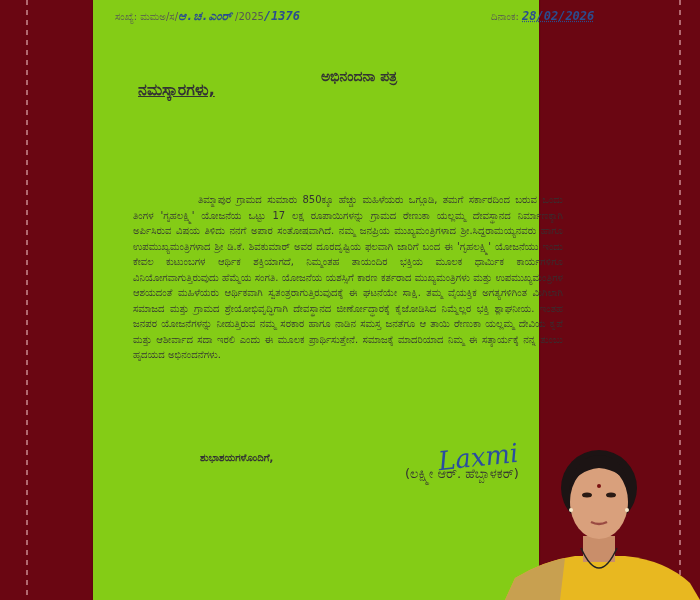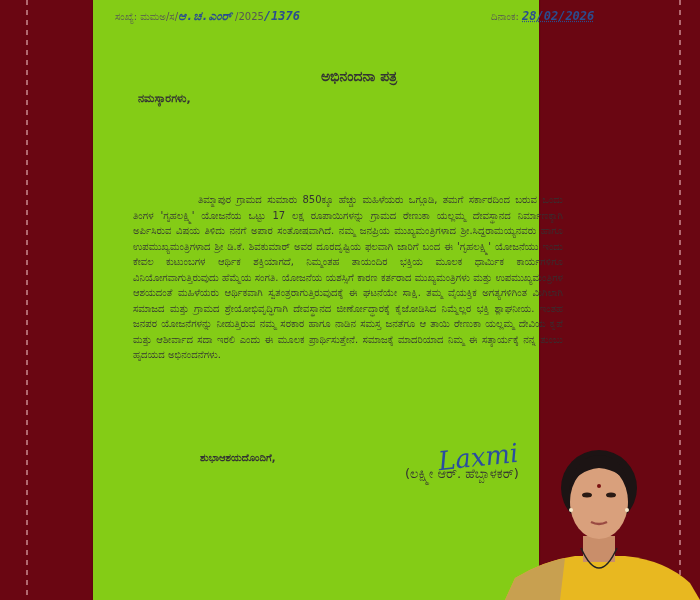--- a/index.html
+++ b/index.html
@@ -23,21 +23,21 @@
   }
   .hdr { position: absolute; top: 9px; font-size: 10px; color: #555; white-space: nowrap; }
   .hdr.ref { left: 22px; }
   .hdr.date { left: 368px; margin-left: 30px; }
   .hand { color: #2a4d8f; font-style: italic; font-weight: bold; font-size: 12px; font-family: "DejaVu Sans Mono", monospace; }
   .date .hand { text-decoration: underline dotted #2a4d8f; }
   .title {
     position: absolute; top: 68px; left: 9px; width: 514px; text-align: center;
     font-size: 14px; font-weight: bold; color: #333;
   }
-  .greet { position: absolute; top: 92px; left: 45px; font-size: 11px; font-weight: bold; color: #333; }
+  .greet { position: absolute; top: 80px; left: 45px; font-size: 16px; font-weight: bold; color: #333; text-decoration: underline; }
   .body-text {
     position: absolute; left: 40px; width: 430px;
     font-size: 10px; line-height: 15.5px; color: #333; text-align: justify;
   }
   .para1 { top: 130px; text-indent: 65px; }
   .para2 { top: 192px; text-indent: 65px; }
   .closing { position: absolute; top: 452px; left: 107px; font-size: 10px; font-weight: bold; color: #333; }
   .signature {
     position: absolute; top: 442px; left: 345px; font-size: 26px; color: #2a4da0;
     font-family: "DejaVu Serif", serif; font-style: italic; transform: rotate(-6deg);
@@ -59,21 +59,21 @@
   <div class="hdr date">
     <span>ದಿನಾಂಕ:</span>
     <span class="hand">28/02/2026</span>
   </div>
 
   <div class="title">ಅಭಿನಂದನಾ ಪತ್ರ</div>
   <div class="greet">ನಮಸ್ಕಾರಗಳು,</div>
 
   <p class="body-text para2">ತಿಮ್ಮಾಪುರ ಗ್ರಾಮದ ಸುಮಾರು 850ಕ್ಕೂ ಹೆಚ್ಚು ಮಹಿಳೆಯರು ಒಗ್ಗೂಡಿ, ತಮಗೆ ಸರ್ಕಾರದಿಂದ ಬರುವ ಒಂದು ತಿಂಗಳ 'ಗೃಹಲಕ್ಷ್ಮಿ' ಯೋಜನೆಯ ಒಟ್ಟು 17 ಲಕ್ಷ ರೂಪಾಯಿಗಳನ್ನು ಗ್ರಾಮದ ರೇಣುಕಾ ಯಲ್ಲಮ್ಮ ದೇವಸ್ಥಾನದ ನಿರ್ಮಾಣಕ್ಕಾಗಿ ಅರ್ಪಿಸಿರುವ ವಿಷಯ ತಿಳಿದು ನನಗೆ ಅಪಾರ ಸಂತೋಷವಾಗಿದೆ. ನಮ್ಮ ಜನಪ್ರಿಯ ಮುಖ್ಯಮಂತ್ರಿಗಳಾದ ಶ್ರೀ.ಸಿದ್ದರಾಮಯ್ಯನವರು ಹಾಗೂ ಉಪಮುಖ್ಯಮಂತ್ರಿಗಳಾದ ಶ್ರೀ ಡಿ.ಕೆ. ಶಿವಕುಮಾರ್ ಅವರ ದೂರದೃಷ್ಟಿಯ ಫಲವಾಗಿ ಜಾರಿಗೆ ಬಂದ ಈ 'ಗೃಹಲಕ್ಷ್ಮಿ' ಯೋಜನೆಯು ಇಂದು ಕೇವಲ ಕುಟುಂಬಗಳ ಆರ್ಥಿಕ ಶಕ್ತಿಯಾಗದೆ, ನಿಮ್ಮಂತಹ ತಾಯಂದಿರ ಭಕ್ತಿಯ ಮೂಲಕ ಧಾರ್ಮಿಕ ಕಾರ್ಯಗಳಿಗೂ ವಿನಿಯೋಗವಾಗುತ್ತಿರುವುದು ಹೆಮ್ಮೆಯ ಸಂಗತಿ. ಯೋಜನೆಯ ಯಶಸ್ಸಿಗೆ ಕಾರಣ ಕರ್ತರಾದ ಮುಖ್ಯಮಂತ್ರಿಗಳು ಮತ್ತು ಉಪಮುಖ್ಯಮಂತ್ರಿಗಳ ಆಶಯದಂತೆ ಮಹಿಳೆಯರು ಆರ್ಥಿಕವಾಗಿ ಸ್ವತಂತ್ರರಾಗುತ್ತಿರುವುದಕ್ಕೆ ಈ ಘಟನೆಯೇ ಸಾಕ್ಷಿ. ತಮ್ಮ ವೈಯಕ್ತಿಕ ಅಗತ್ಯಗಳಿಗಿಂತ ಮಿಗಿಲಾಗಿ ಸಮಾಜದ ಮತ್ತು ಗ್ರಾಮದ ಶ್ರೇಯೋಭಿವೃದ್ಧಿಗಾಗಿ ದೇವಸ್ಥಾನದ ಜೀರ್ಣೋದ್ಧಾರಕ್ಕೆ ಕೈಜೋಡಿಸಿದ ನಿಮ್ಮೆಲ್ಲರ ಭಕ್ತಿ ಶ್ಲಾಘನೀಯ. ಇಂತಹ ಜನಪರ ಯೋಜನೆಗಳನ್ನು ನೀಡುತ್ತಿರುವ ನಮ್ಮ ಸರಕಾರ ಹಾಗೂ ನಾಡಿನ ಸಮಸ್ತ ಜನತೆಗೂ ಆ ತಾಯಿ ರೇಣುಕಾ ಯಲ್ಲಮ್ಮ ದೇವಿಯ ಕೃಪೆ ಮತ್ತು ಆಶೀರ್ವಾದ ಸದಾ ಇರಲಿ ಎಂದು ಈ ಮೂಲಕ ಪ್ರಾರ್ಥಿಸುತ್ತೇನೆ. ಸಮಾಜಕ್ಕೆ ಮಾದರಿಯಾದ ನಿಮ್ಮ ಈ ಸತ್ಕಾರ್ಯಕ್ಕೆ ನನ್ನ ತುಂಬು ಹೃದಯದ ಅಭಿನಂದನೆಗಳು.</p>
 
-  <div class="closing">ಶುಭಾಆಶಯದೊಂದಿಗೆ,</div>
+  <div class="closing">ಶುಭಾಶಯಗಳೊಂದಿಗೆ,</div>
   <div class="signature">Laxmi</div>
   <div class="signatory">(ಲಕ್ಷ್ಮೀ ಆರ್. ಹೆಬ್ಬಾಳಕರ್)</div>
 </div>
 
 <div class="portrait">
   <svg width="195" height="152" viewBox="0 0 195 152">
 
     <path d="M0,152 L10,130 Q40,112 70,108 L120,108 Q160,112 185,135 L195,152 Z" fill="#e8b820"></path>
     <path d="M10,130 Q35,115 60,110 L55,152 L0,152 Z" fill="#c8a050"></path>
 

